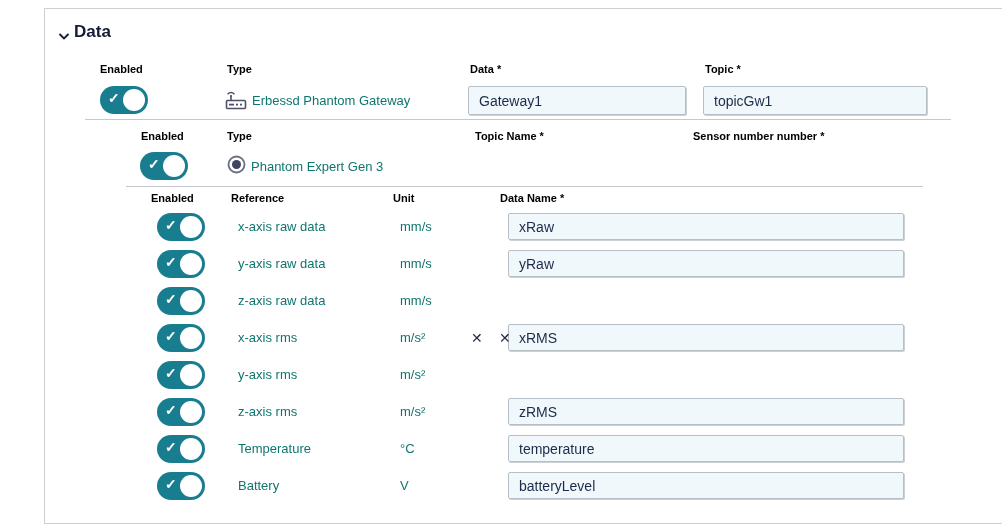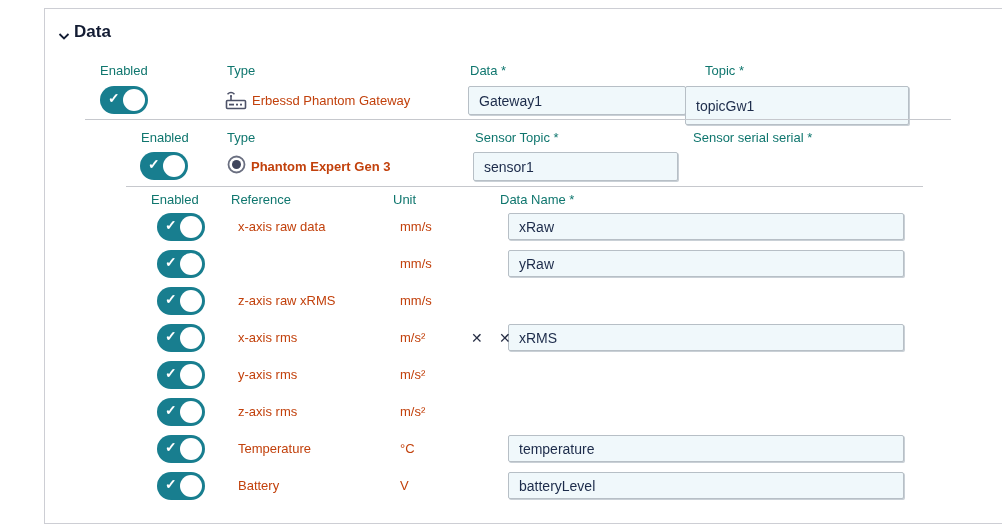--- a/index.html
+++ b/index.html
@@ -1,21 +1,21 @@
 <!DOCTYPE html>
 <html><head>
 <meta charset="utf-8">
 <style>
   html,body{margin:0;padding:0;background:#ffffff;font-family:"Liberation Sans",sans-serif;}
   body{width:1002px;height:525px;position:relative;overflow:hidden;color:#1c2b4a;}
   .panel{position:absolute;left:7px;top:8px;width:984px;height:514px;border:1px solid #cdced4;background:#fff;margin-left:37px;}
   .abs{position:absolute;}
   .title{font-size:17px;font-weight:bold;color:#131c33;}
-  .lbl{font-size:13px;font-weight:normal;color:#0f766e;white-space:nowrap;}
-  .txt{font-size:13px;color:#c2410c;white-space:nowrap;}
+  .lbl{font-size:11px;font-weight:bold;color:#000000;white-space:nowrap;}
+  .txt{font-size:13px;color:#0f766e;white-space:nowrap;}
   .field{position:absolute;box-sizing:border-box;background:#f0f8fb;border:1px solid #b7bfc6;border-radius:2px;
          box-shadow:1px 1px 0 #c9d0d6;font-family:"Liberation Sans",sans-serif;font-size:14px;color:#1c2b4a;
          padding:0 10px;outline:none;}
   .sep{position:absolute;height:1px;background:#c6c8cd;}
   .toggle{position:absolute;width:48px;height:28px;border-radius:14px;background:#187e8f;cursor:pointer;}
   .tg-check{position:absolute;left:8px;top:4px;color:#ffffff;font-size:14px;font-weight:bold;}
   .tg-knob{position:absolute;right:3px;top:3px;width:22px;height:22px;background:#ffffff;border-radius:50%;}
   .close-x{position:absolute;font-size:14px;color:#272e45;cursor:pointer;line-height:1;}
   .row{position:absolute;left:0;height:28px;width:100%;}
   .row .toggle{left:112px;top:0;}
@@ -55,41 +55,40 @@
       <g fill="#4d5268">
         <circle cx="6" cy="8" r="1"></circle>
         <rect x="4" y="15.7" width="5" height="1.8"></rect>
         <rect x="11" y="15.7" width="2" height="1.8"></rect>
         <rect x="15" y="15.7" width="2" height="1.8"></rect>
       </g>
     </svg>
   </span>
   <span class="abs txt" style="left:207px;top:84px;" data-name="gateway-type-value">Erbessd Phantom Gateway</span>
   <input class="field" style="left: 423px; top: 77px; width: 218px; height: 29px;" data-name="gateway-name-input" value="Gateway1">
-  <input class="field" style="left: 640px; top: 77px; width: 224px; height: 39px;" data-name="gateway-topic-input" value="topicGw1">
+  <input class="field" style="left: 658px; top: 77px; width: 224px; height: 29px;" data-name="gateway-topic-input" value="topicGw1">
 
   <div class="sep" style="left:40px;top:110px;width:866px;" data-name="gateway-separator"></div>
 
   <span class="abs lbl" style="left:96px;top:121px;" data-name="sensor-enabled-label">Enabled</span>
   <span class="abs lbl" style="left:182px;top:121px;" data-name="sensor-type-label">Type</span>
-  <span class="abs lbl" style="left:430px;top:121px;" data-name="sensor-name-label">Sensor Topic *</span>
-  <span class="abs lbl" style="left:648px;top:121px;" data-name="sensor-serial-label">Sensor serial serial *</span>
+  <span class="abs lbl" style="left:430px;top:121px;" data-name="sensor-name-label">Topic Name *</span>
+  <span class="abs lbl" style="left:648px;top:121px;" data-name="sensor-serial-label">Sensor number number *</span>
 
   <div class="toggle" style="left:95px;top:143px;" data-name="sensor-enabled-toggle">
     <span class="tg-check" data-name="check-icon">✓</span>
     <span class="tg-knob" data-name="toggle-knob"></span>
   </div>
   <span class="abs" style="left:182px;top:146px;" data-name="radio-selected-icon">
     <svg width="19" height="19" viewBox="0 0 19 19">
       <circle cx="9.5" cy="9.5" r="8" fill="none" stroke="#6a6f80" stroke-width="1.8"></circle>
       <circle cx="9.5" cy="9.5" r="4.5" fill="#3f455c"></circle>
     </svg>
   </span>
-  <span class="abs txt" style="left:206px;top:150px;font-weight:bold;" data-name="sensor-type-value">Phantom Expert Gen 3</span>
-  <input class="field" style="left: 428px; top: 143px; width: 205px; height: 29px;" data-name="sensor-name-input" value="sensor1">
+  <span class="abs txt" style="left:206px;top:150px;" data-name="sensor-type-value">Phantom Expert Gen 3</span>
 
   <div class="sep" style="left:81px;top:177px;width:797px;" data-name="sensor-separator"></div>
 
   <span class="abs lbl" style="left:106px;top:183px;" data-name="table-header-enabled">Enabled</span>
   <span class="abs lbl" style="left:186px;top:183px;" data-name="table-header-reference">Reference</span>
   <span class="abs lbl" style="left:348px;top:183px;" data-name="table-header-unit">Unit</span>
   <span class="abs lbl" style="left:455px;top:183px;" data-name="table-header-data-name">Data Name *</span>
 
   <div class="row" style="top:204px;" data-name="table-row">
     <div class="toggle" data-name="row-enabled-toggle">
@@ -98,29 +97,30 @@
       </div>
     <span class="ref txt" data-name="row-reference">x-axis raw data</span>
     <span class="unit txt" data-name="row-unit">mm/s</span>
     <input class="field" data-name="row-data-name-input" value="xRaw" style="">
   </div>
   <div class="row" style="top:241px;" data-name="table-row">
     <div class="toggle" data-name="row-enabled-toggle">
         <span class="tg-check" data-name="check-icon">✓</span>
         <span class="tg-knob" data-name="toggle-knob"></span>
       </div>
+    <span class="ref txt" data-name="row-reference">y-axis raw data</span>
     <span class="unit txt" data-name="row-unit">mm/s</span>
     <input class="field" data-name="row-data-name-input" value="yRaw" style="">
   </div>
   <div class="row" style="top:278px;" data-name="table-row">
     <div class="toggle" data-name="row-enabled-toggle">
         <span class="tg-check" data-name="check-icon">✓</span>
         <span class="tg-knob" data-name="toggle-knob"></span>
       </div>
-    <span class="ref txt" data-name="row-reference">z-axis raw xRMS</span>
+    <span class="ref txt" data-name="row-reference">z-axis raw data</span>
     <span class="unit txt" data-name="row-unit">mm/s</span>
   </div>
   <div class="row" style="top:315px;" data-name="table-row">
     <div class="toggle" data-name="row-enabled-toggle">
         <span class="tg-check" data-name="check-icon">✓</span>
         <span class="tg-knob" data-name="toggle-knob"></span>
       </div>
     <span class="ref txt" data-name="row-reference">x-axis rms</span>
     <span class="unit txt" data-name="row-unit">m/s²</span>
     <input class="field" data-name="row-data-name-input" value="xRMS" style="">
@@ -135,20 +135,21 @@
     <span class="ref txt" data-name="row-reference">y-axis rms</span>
     <span class="unit txt" data-name="row-unit">m/s²</span>
   </div>
   <div class="row" style="top:389px;" data-name="table-row">
     <div class="toggle" data-name="row-enabled-toggle">
         <span class="tg-check" data-name="check-icon">✓</span>
         <span class="tg-knob" data-name="toggle-knob"></span>
       </div>
     <span class="ref txt" data-name="row-reference">z-axis rms</span>
     <span class="unit txt" data-name="row-unit">m/s²</span>
+    <input class="field" data-name="row-data-name-input" value="zRMS" style="">
   </div>
   <div class="row" style="top:426px;" data-name="table-row">
     <div class="toggle" data-name="row-enabled-toggle">
         <span class="tg-check" data-name="check-icon">✓</span>
         <span class="tg-knob" data-name="toggle-knob"></span>
       </div>
     <span class="ref txt" data-name="row-reference">Temperature</span>
     <span class="unit txt" data-name="row-unit">°C</span>
     <input class="field" data-name="row-data-name-input" value="temperature" style="">
   </div>

